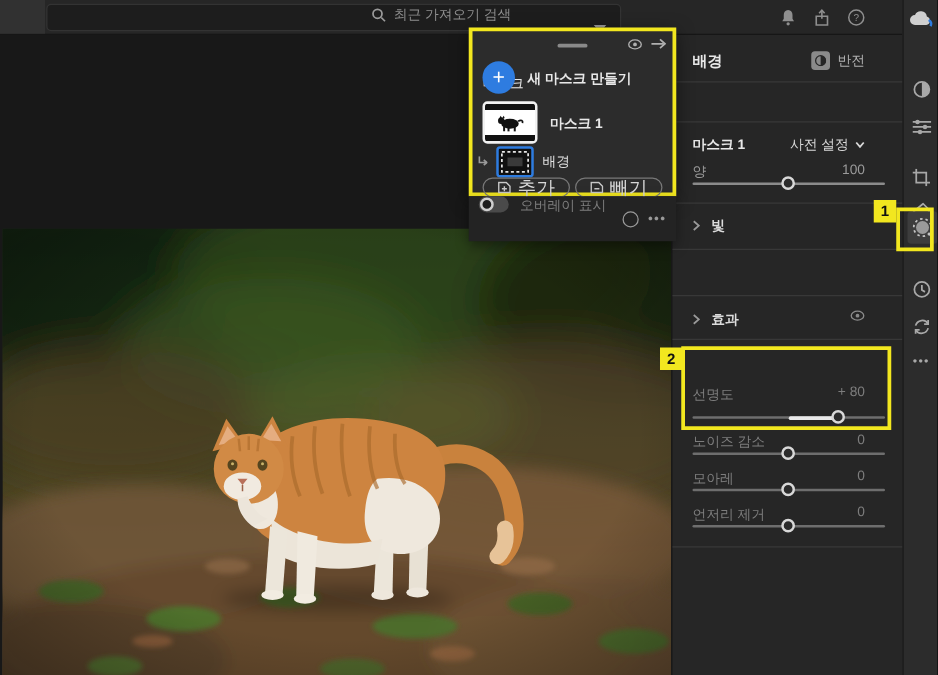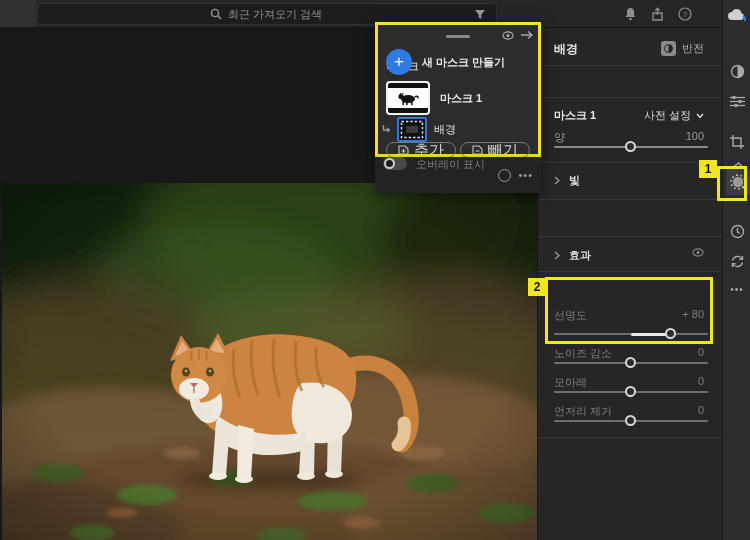--- a/index.html
+++ b/index.html
@@ -6,39 +6,39 @@
   html,body { background:#111; }
   body { font-family:"Liberation Sans","DejaVu Sans",sans-serif; }
   .app { position:relative; width:750px; height:540px; background:#181818; overflow:hidden;
          color:#e6e6e6; font-size:11px; }
   .abs { position:absolute; }
 
   
   .topbar { left:0; top:0; width:722px; height:28px; background:#262626; border-bottom:1px solid #161616; }
   .menu-block { left:0; top:0; width:36px; height:27px; background:#313131; }
   .searchbar { left:37px; top:3px; width:460px; height:22px; background:#1d1d1d;
-               border:1px solid #333; border-radius:4px; display:flex; align-items:center; }
+               border:1px solid #333; border-radius:4px; display:flex; align-items:center;flex-direction:column; }
   .search-inner { display:flex; align-items:center; gap:6px; margin-left:172px; flex:1; }
   .placeholder { color:#8f8f8f; }
   .funnel { margin-left:auto; margin-right:10px; }
   .topicons { right:30px; top:0; height:28px; display:flex; align-items:center; gap:14px; }
   .icn { display:flex; align-items:center; justify-content:center; }
 
   
   .viewport { left:0; top:28px; width:537px; height:512px; background:#181818; }
   .photo { left:2px; top:155px; width:535px; height:365px; }
 
   
   .panel { left:537px; top:28px; width:185px; height:512px; background:#262626; border-left:1px solid #161616; }
   .prow { position:absolute; left:16px; right:14px; }
   .divider { position:absolute; left:0; right:0; height:1px; background:#383838; }
   .bold { font-weight:bold; color:#e8e8e8; }
   .dim { color:#9a9a9a; }
   .dimmer { color:#7d7d7d; }
-  .right-side { position:absolute; right:4px; top:0; display:flex; align-items:center; gap:5px;margin-left:32px; }
+  .right-side { position:absolute; right:16px; top:0; display:flex; align-items:center; gap:5px;margin-left:32px; }
   .invert-btn { display:flex; align-items:center; gap:6px; color:#b0b0b0; }
   .invert-glyph { width:15px; height:15px; background:#8a8a8a; border-radius:3px;
                   display:flex; align-items:center; justify-content:center; }
   .track { position:absolute; height:2px; background:#8b8b8b; border-radius:1px; left:0; right:0; }
   .track.dimtrack { background:#6e6e6e; }
   .fill { position:absolute; height:3px; top:-0.5px; background:#e9e9e9; border-radius:2px; }
   .knob { position:absolute; top:-5px; width:11px; height:11px; border-radius:50%;
           background:#2b2b2b; border:2px solid #d8d8d8; }
   .sec-label { display:flex; align-items:center; gap:9px; color:#dcdcdc; font-weight:bold; }
   .checkbox { width:12px; height:12px; background:#d9d9d9; border-radius:2px;

